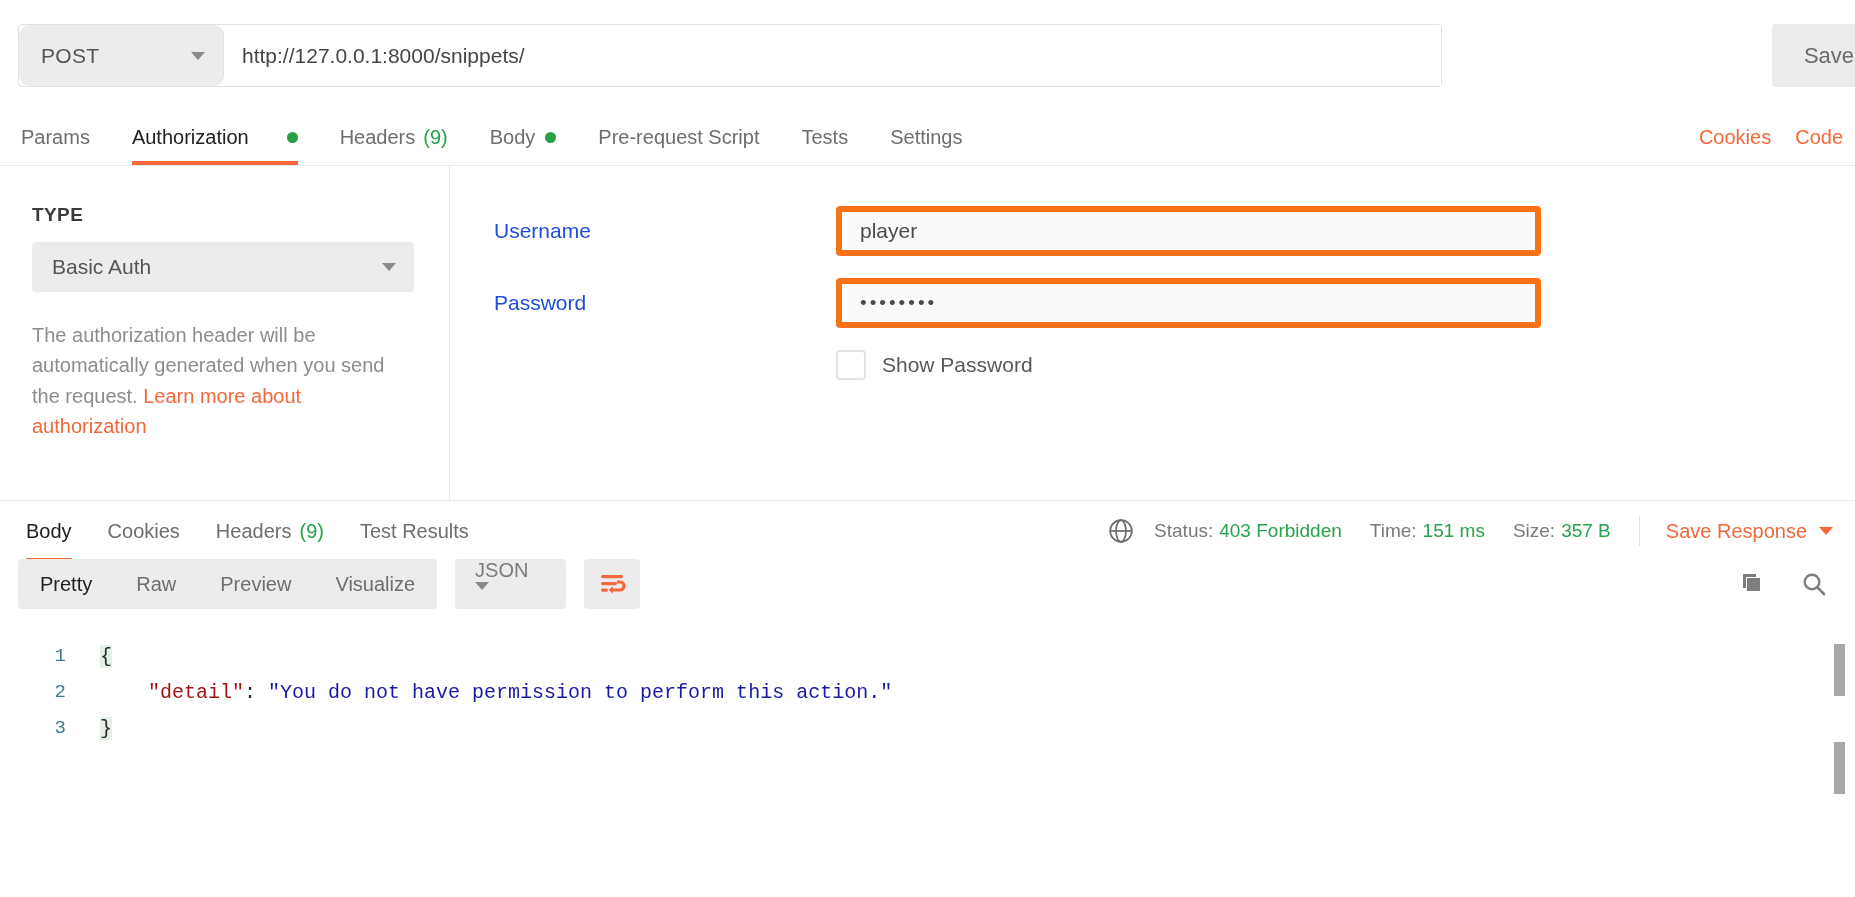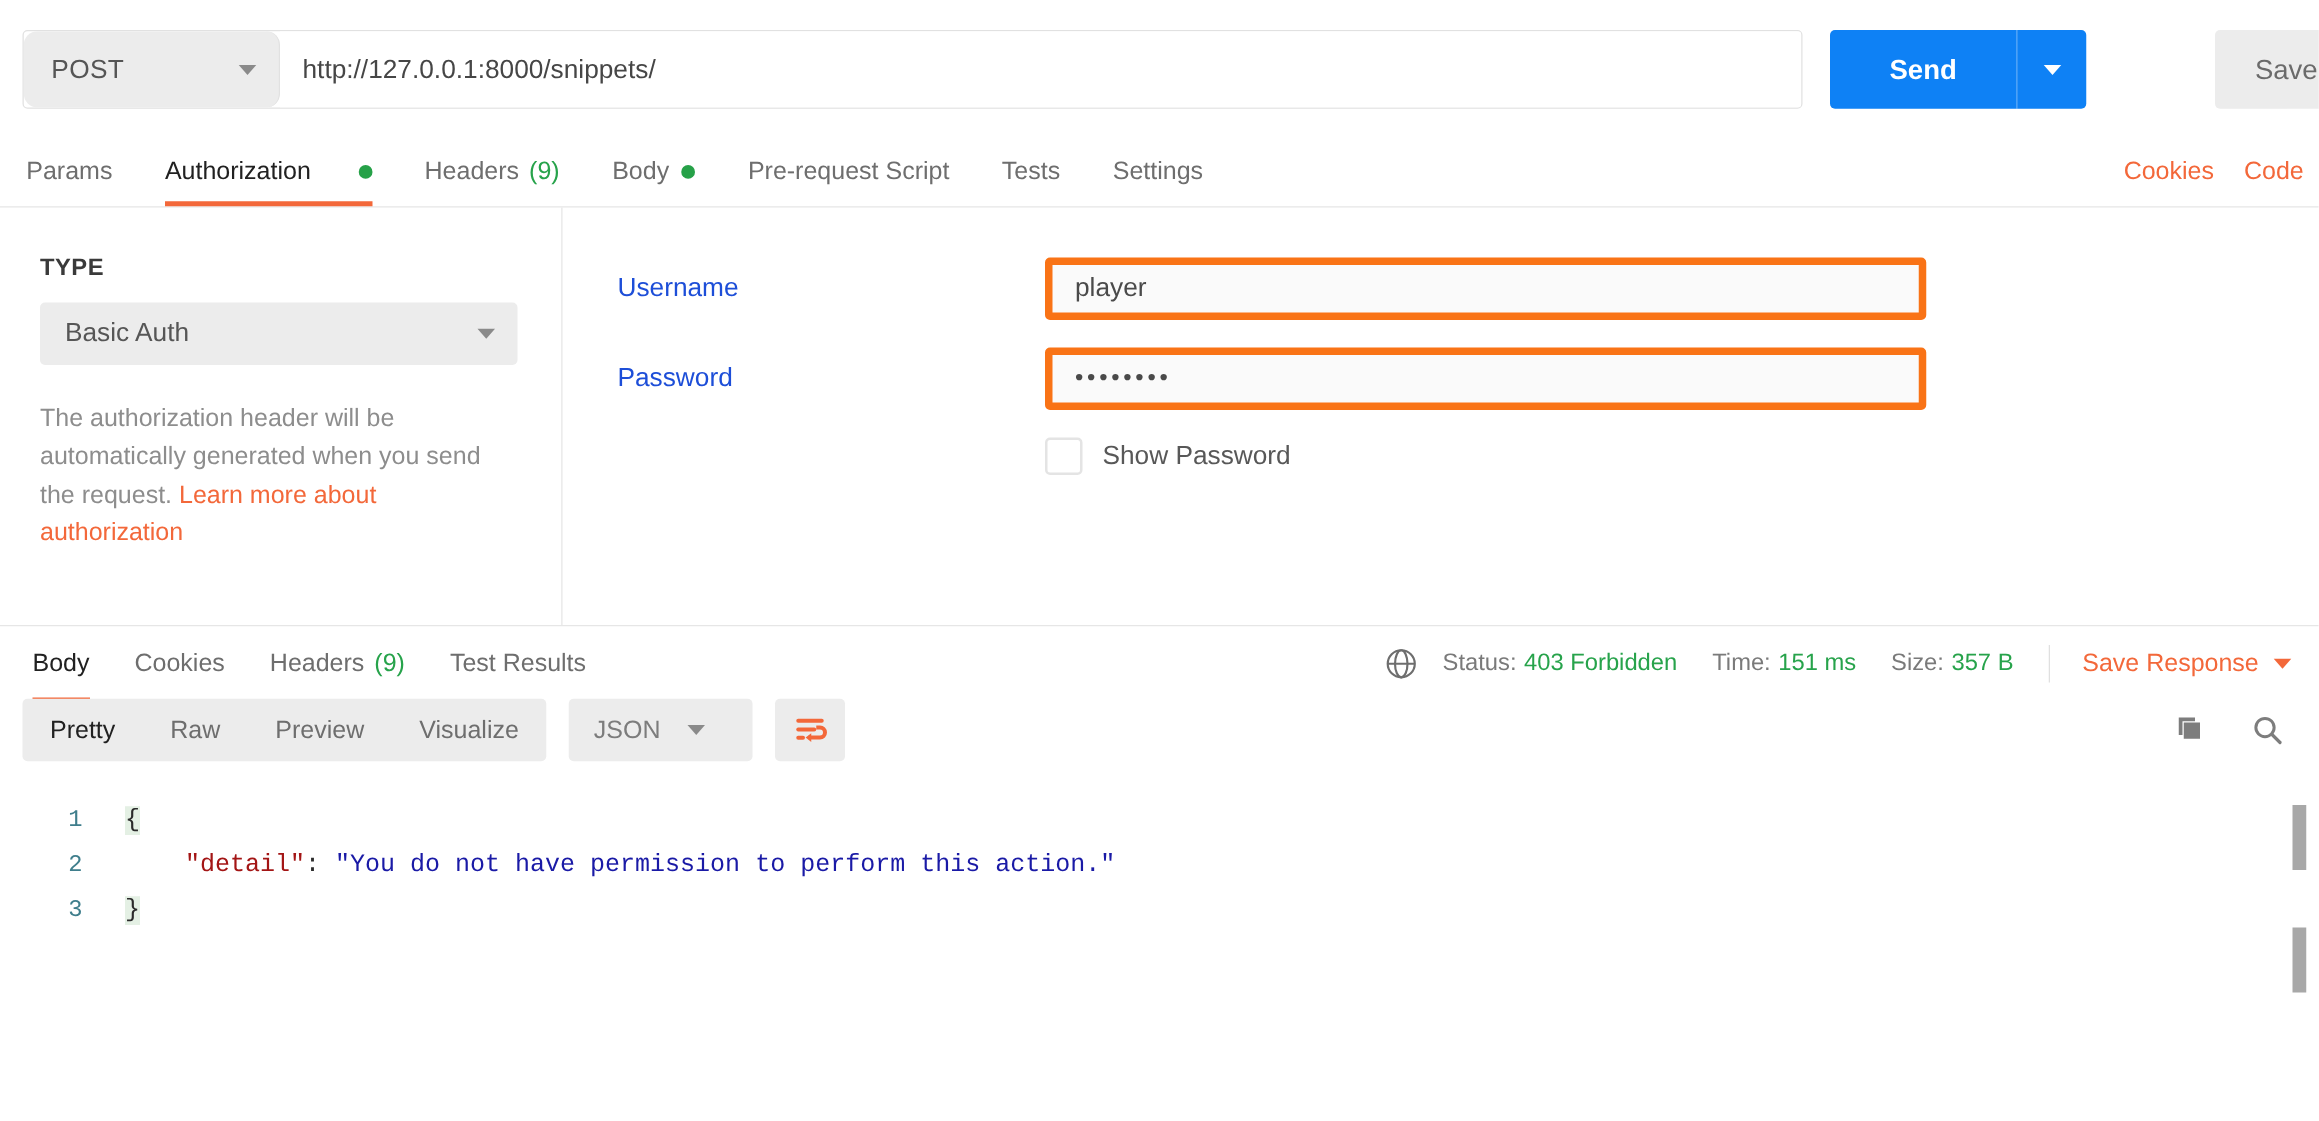--- a/index.html
+++ b/index.html
@@ -133,21 +133,21 @@
   .save-resp .caret { border-top-color: #f3683a; margin-left: 12px; }
 
   
   .body-bar { position: absolute; left: 0; top: 548px; width: 1855px; height: 72px;
               display: flex; align-items: center; padding: 0 18px; }
   .seg { background: #ececec; border-radius: 4px; height: 50px; display: flex; align-items: center; }
   .seg-item { padding: 0 22px; font-size: 20px; color: #6e6e6e; cursor: pointer; height: 50px;
               display: flex; align-items: center; }
   .seg-item.active { color: #212121; }
   .fmt-select { margin-left: 18px; background: #ececec; border-radius: 4px; height: 50px;
-                display: flex; align-items: center; padding: 0 16px 0 20px; cursor: pointer; }
+                display: flex; align-items: flex-start; padding: 0 16px 0 20px; cursor: pointer; flex-direction: column; }
   .fmt-select span { font-size: 20px; color: #7c7c7c; margin-right: 22px; }
   .wrap-btn { margin-left: 18px; width: 56px; height: 50px; background: #ececec; border-radius: 4px;
               display: flex; align-items: center; justify-content: center; cursor: pointer; }
   .bar-right { margin-left: auto; display: flex; align-items: center; }
   .icon-btn { width: 46px; height: 46px; display: flex; align-items: center; justify-content: center;
               cursor: pointer; margin-left: 18px; }
 
   
   .code { position: absolute; left: 0; top: 638px; width: 1855px; height: 259px;
           font-family: "Liberation Mono", monospace; font-size: 20px; overflow: hidden; }
@@ -168,26 +168,20 @@
 
   <div class="urlbar">
     <div class="method-url">
       <div class="method-select">
         <span class="method-label">POST</span>
         <span class="caret"></span>
       </div>
       <input class="url-input" type="text" value="http://127.0.0.1:8000/snippets/" placeholder="Enter request URL" style="">
     </div>
 
-    <div class="send-btn">
-      <div class="send-main">Send</div>
-      <div class="send-caret">
-        <span class="caret light"></span>
-      </div>
-    </div>
 
     <div class="save-btn">
       <div class="save-main">Save</div>
       <div class="save-caret">
         <span class="caret"></span>
       </div>
     </div>
   </div>
 
   <div class="req-tabs" id="req-tabs">

